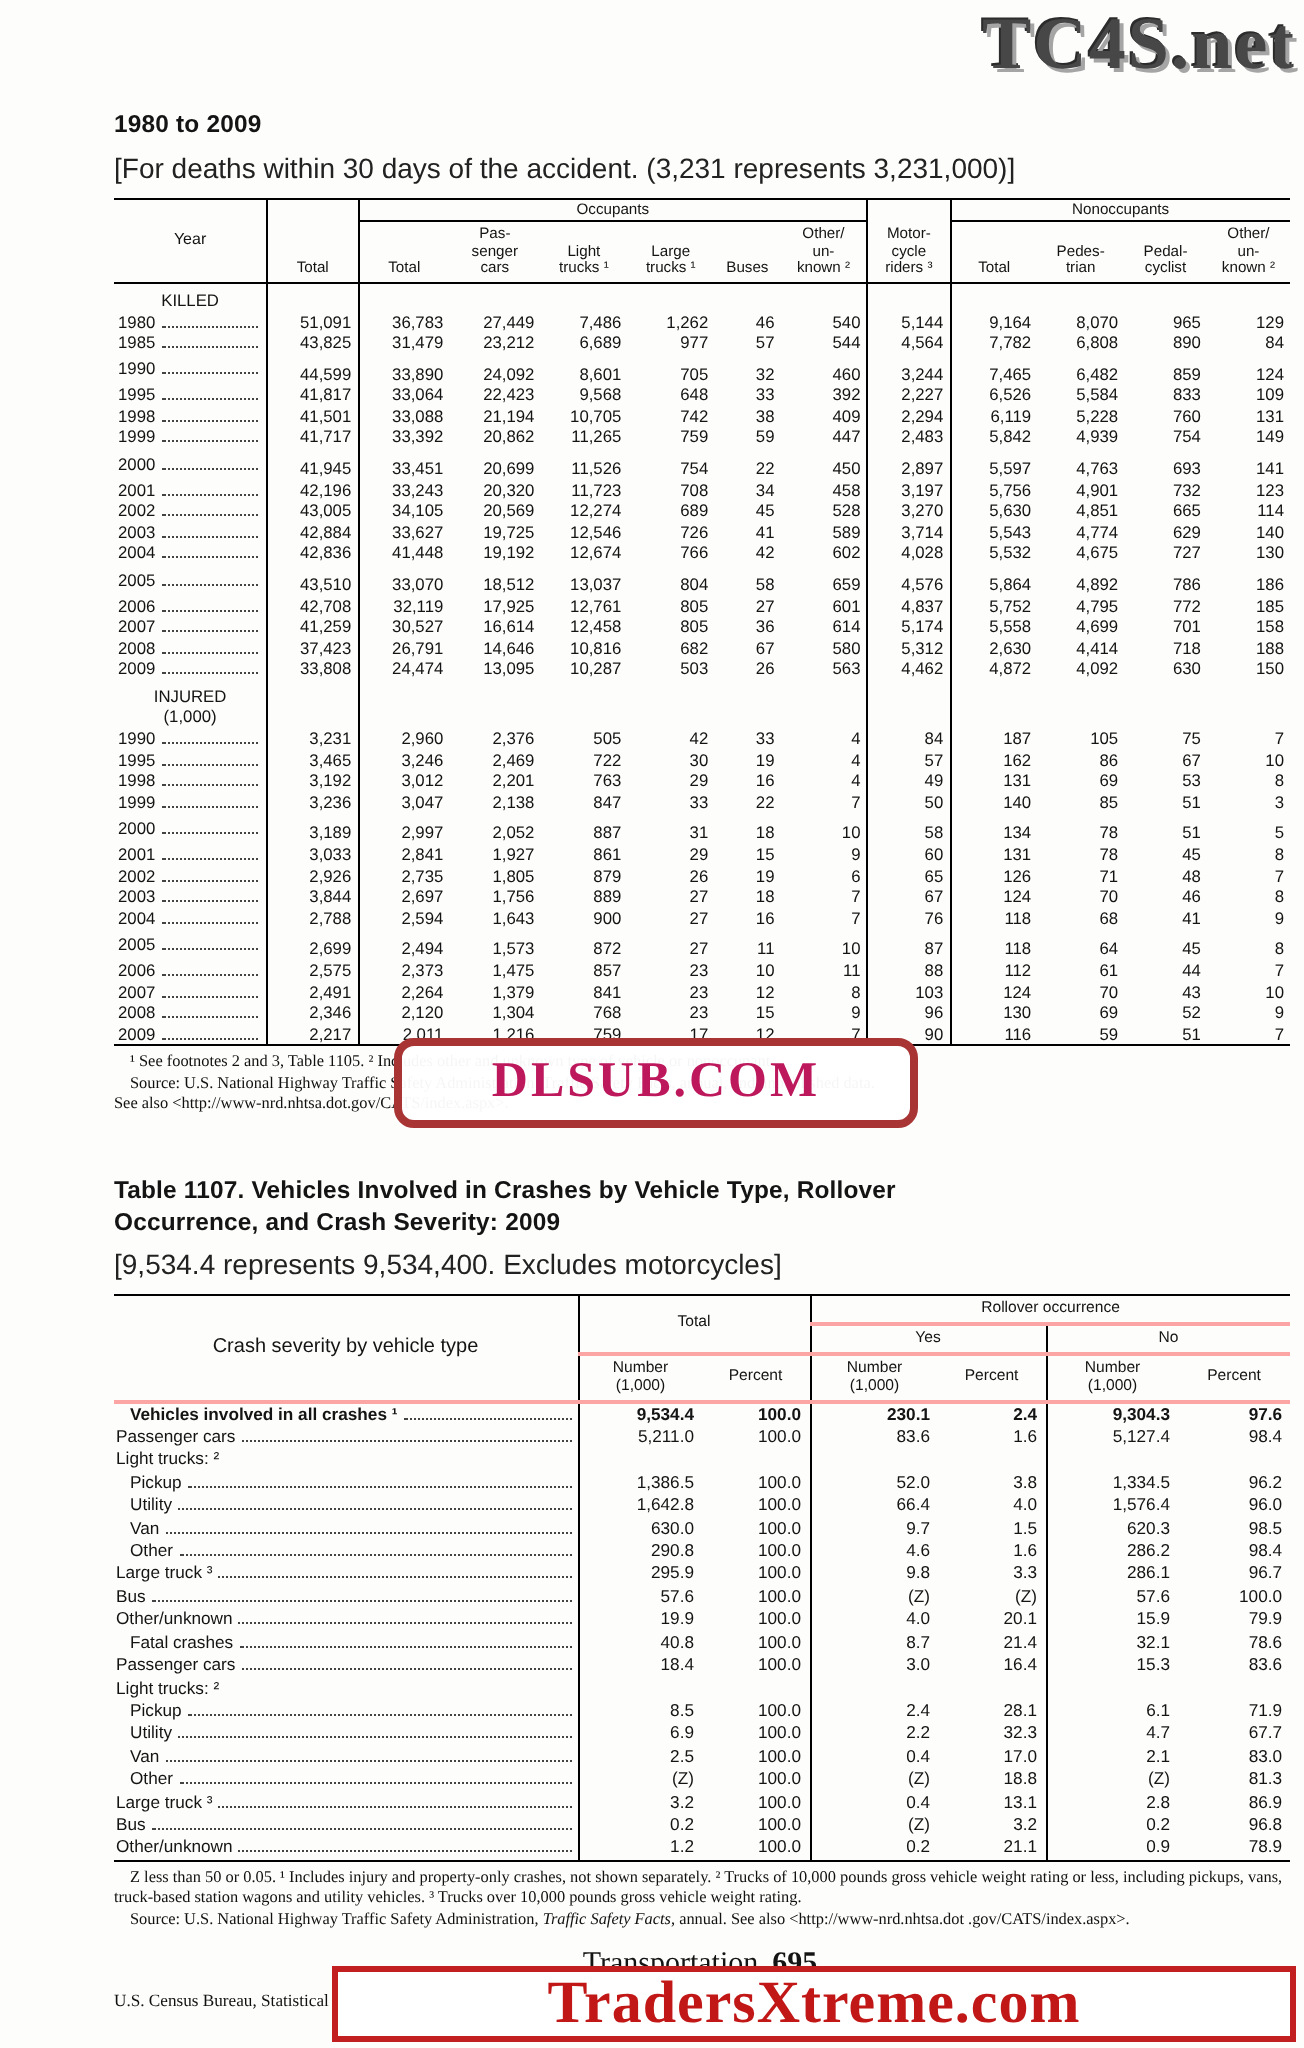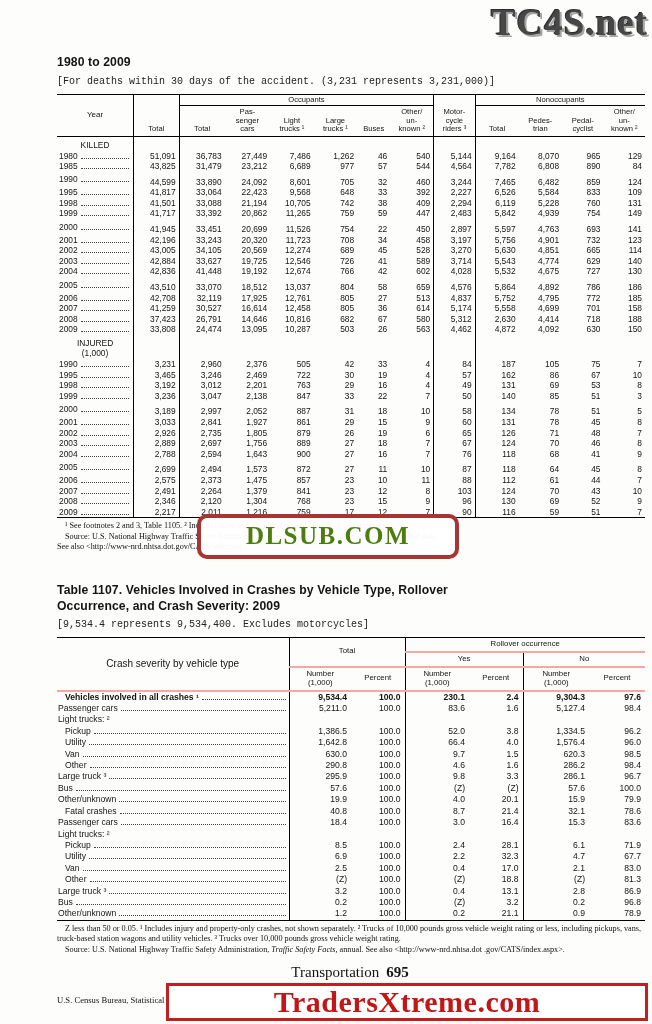--- a/index.html
+++ b/index.html
@@ -6,21 +6,21 @@
   html,body { margin:0; padding:0; background:#9a9a9a; }
   .page {
     position:relative; width:652px; height:1024px; margin:0 auto;
     background:#fdfdfb; color:#141414; overflow:hidden;
     font-family:"Liberation Sans", sans-serif;
   }
   .content { position:absolute; left:57px; right:7px; top:40px; }
 
   .t-title { font-weight:bold; font-size:12.2px; line-height:1.25; margin:0 0 5px 0; letter-spacing:.1px; }
   .t-title.second { margin-top:26px; }
-  .t-note { font-family:Liberation Mono, monospace; font-size:10px; margin:0 0 7px 0; color:#222; }
+  .t-note { font-family:Liberation Sans, sans-serif; font-size:14px; margin:0 0 7px 0; color:#222; }
 
   table { border-collapse:collapse; width:100%; table-layout:fixed;
           border-top:1px solid #000; border-bottom:1px solid #000; }
   th { font-weight:normal; }
   .vl { border-left:1px solid #000; }
 
   
   .t1106 { font-size:8.4px; }
   .t1106 thead th { font-size:7.6px; line-height:1.12; text-align:center; vertical-align:bottom;
                     white-space:pre-line; padding:2px 1px; border-bottom:1px solid #000; }
@@ -54,21 +54,21 @@
   .pg-line { text-align:center; font-family:"Liberation Serif", serif; font-size:15px; margin-top:9px; padding-right:2px; }
   .pg-num { font-weight:bold; margin-left:7px; }
   .credit { position:absolute; left:57px; top:995px; font-family:"Liberation Serif", serif; font-size:8.6px; color:#111; }
 
   
   .wm-top { position:absolute; top:1px; right:4px; font-family:"Liberation Serif", serif;
             font-weight:bold; font-size:37px; letter-spacing:1px; color:#474747;
             text-shadow:2px 2px 0 #a5a5a5, -1px -1px 0 #2c2c2c; z-index:5; }
   .wm-mid { position:absolute; top:-7px; left:140px; width:262px; padding:2px 0 3px 0;
             border:4px solid #a83434; border-radius:10px; background:rgba(255,255,255,.96);
-            color:#4d7c0f; font-family:"Liberation Serif", serif; font-weight:bold;
+            color:#be185d; font-family:"Liberation Serif", serif; font-weight:bold;
             font-size:25px; letter-spacing:1.5px; text-align:center; z-index:5; }
   .wm-bottom { position:absolute; left:166px; right:4px; top:983px; height:38px;
                border:3px solid #c22020; background:#fff; color:#c21717;
                font-family:"Liberation Serif", serif; font-weight:bold; font-size:30px;
                text-align:center; line-height:32px; letter-spacing:.5px; z-index:5; }
 </style>
 </head>
 <body>
 
 <div class="page">
@@ -394,21 +394,21 @@
                 <span>2006</span>
                 <span class="dots"></span>
               </div>
             </td>
             <td class="num">42,708</td>
             <td class="num">32,119</td>
             <td class="num">17,925</td>
             <td class="num">12,761</td>
             <td class="num">805</td>
             <td class="num">27</td>
-            <td class="num">513</td>
+            <td class="num">601</td>
             <td class="num">4,837</td>
             <td class="num">5,752</td>
             <td class="num">4,795</td>
             <td class="num">772</td>
             <td class="num">185</td>
           </tr>
           <tr>
             <td class="year-cell">
               <div class="leader">
                 <span>2007</span>
@@ -624,21 +624,21 @@
             <td class="num">48</td>
             <td class="num">7</td>
           </tr>
           <tr>
             <td class="year-cell">
               <div class="leader">
                 <span>2003</span>
                 <span class="dots"></span>
               </div>
             </td>
-            <td class="num">2,889</td>
+            <td class="num">3,844</td>
             <td class="num">2,697</td>
             <td class="num">1,756</td>
             <td class="num">889</td>
             <td class="num">27</td>
             <td class="num">18</td>
             <td class="num">7</td>
             <td class="num">67</td>
             <td class="num">124</td>
             <td class="num">70</td>
             <td class="num">46</td>

